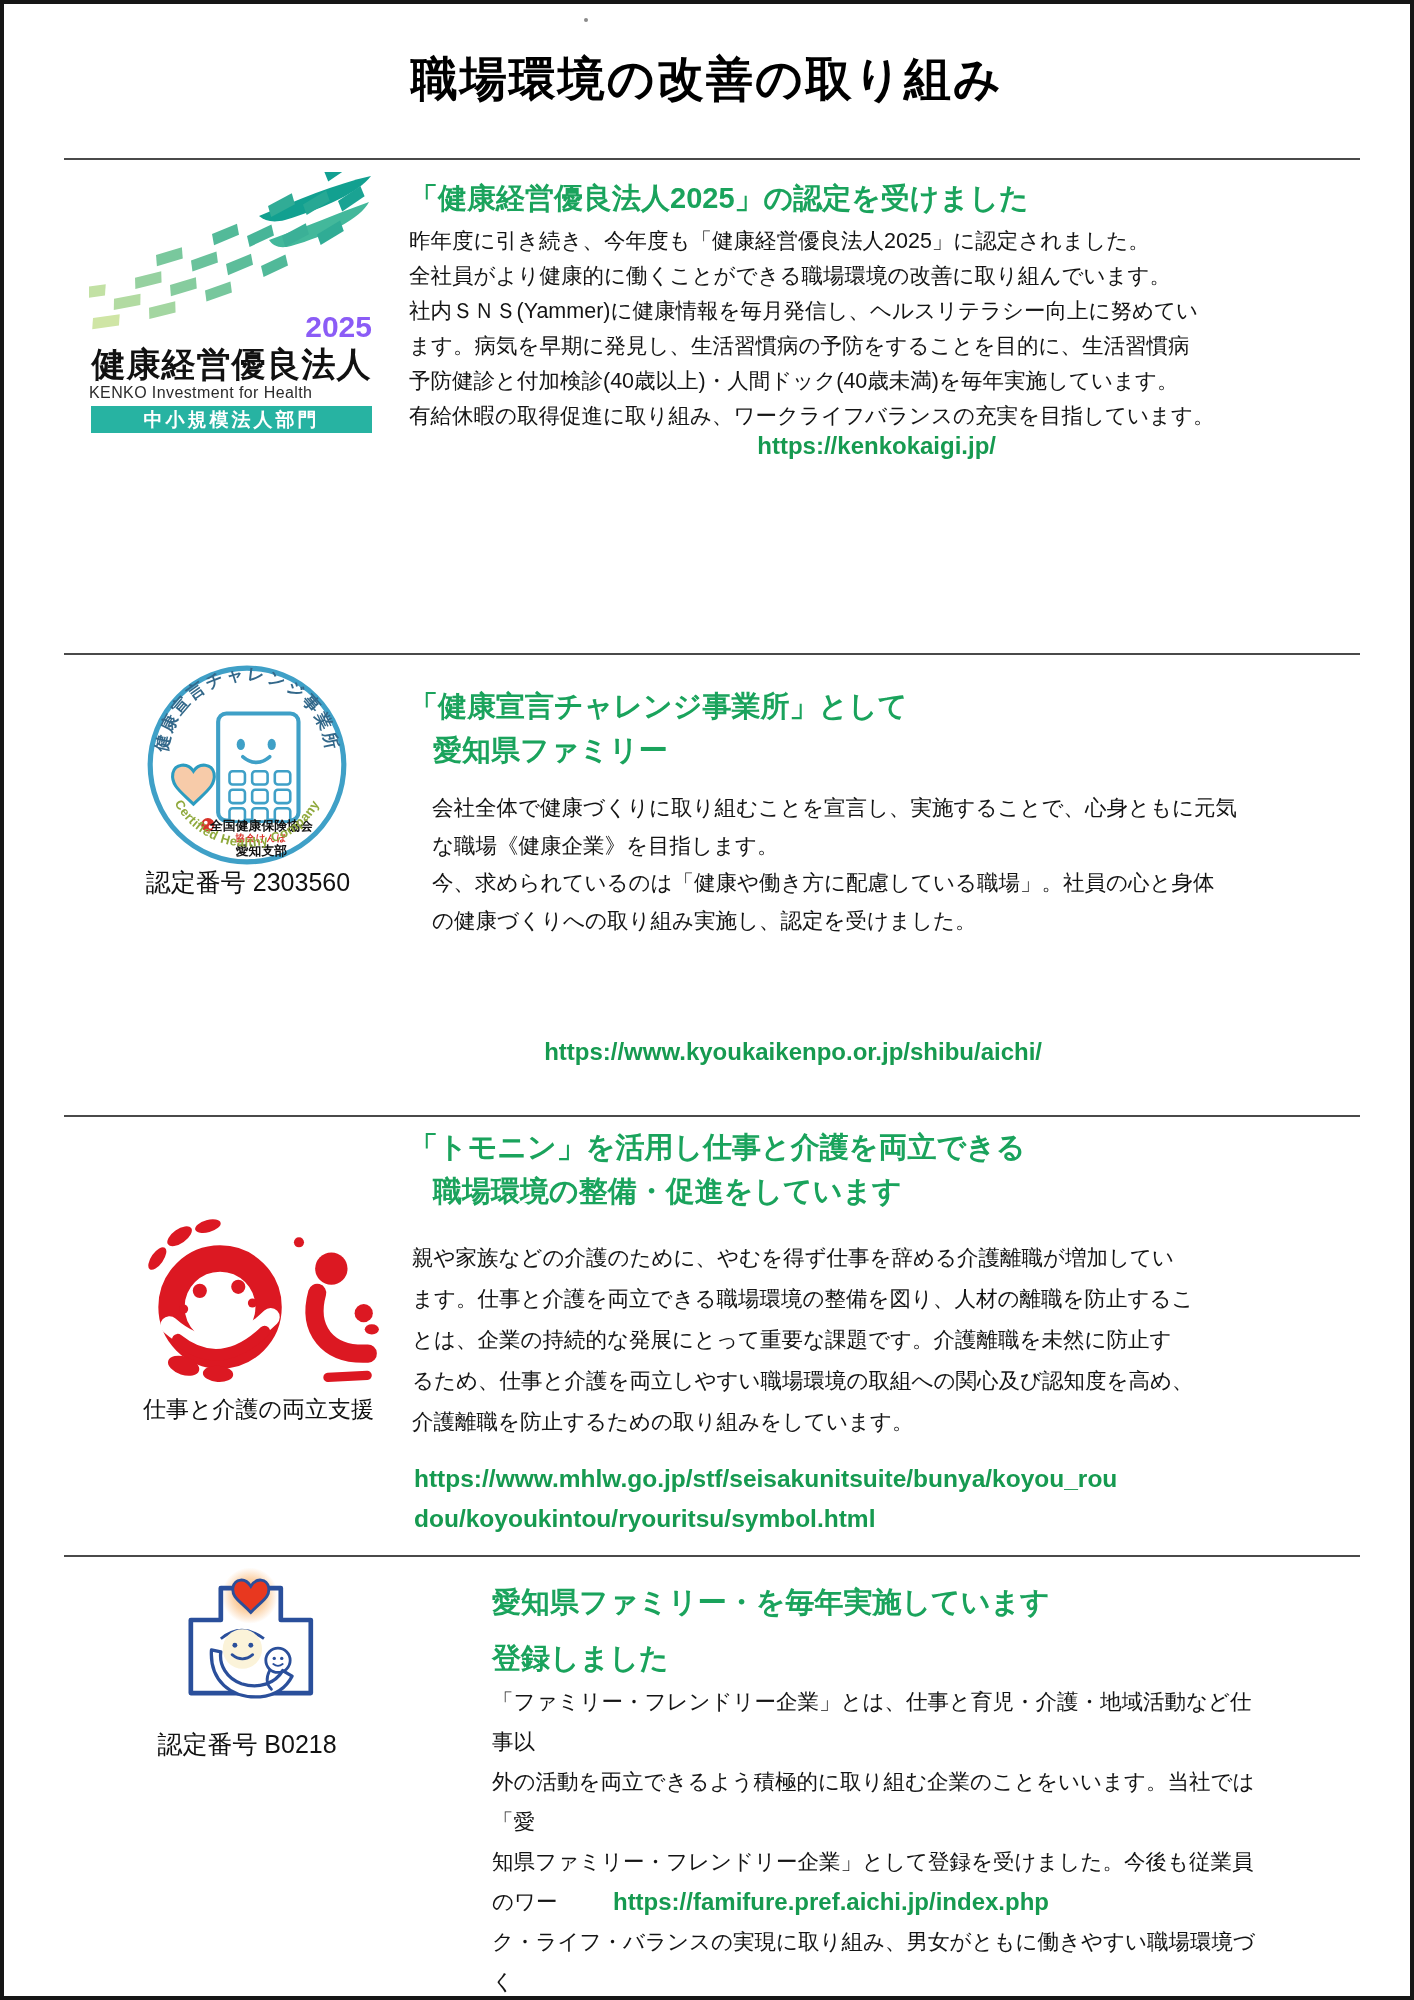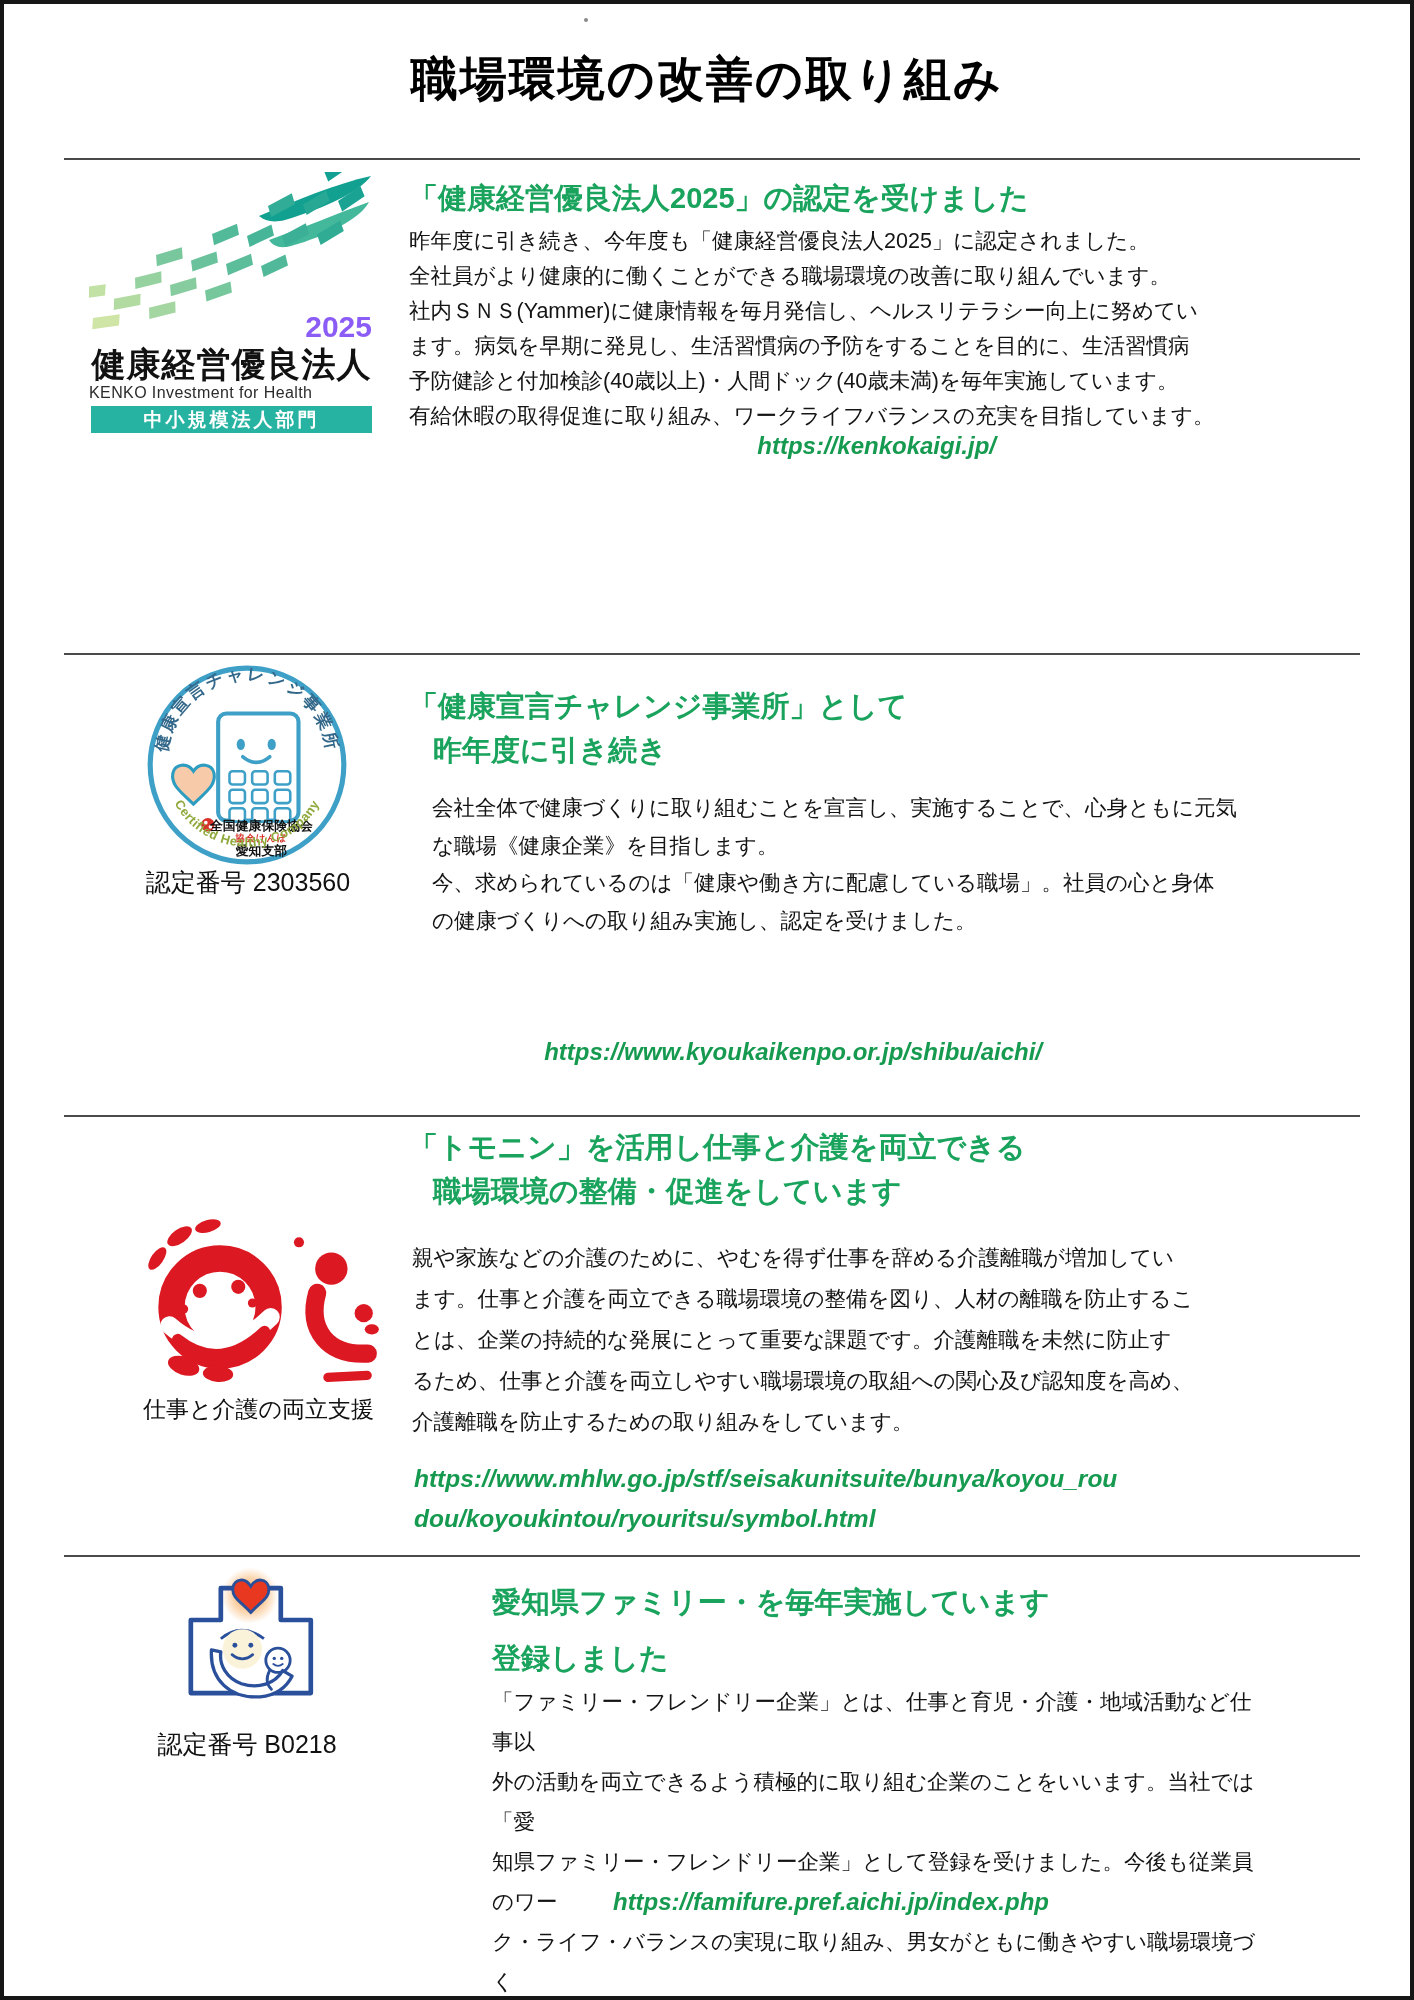--- a/index.html
+++ b/index.html
@@ -36,21 +36,20 @@
   }
   .sec-heading .hline{display:block;}
   .sec-heading .indent{padding-left:24px;}
   .body-text{
     position:absolute;font-size:21.5px;line-height:35px;color:#141414;
     white-space:pre-line;font-weight:500;
   }
   .url{
     position:absolute;font-size:24px;font-weight:600;color:var(--url-green);
     line-height:40px;
-    font-style:italic;
   }
   .cert{
     position:absolute;font-size:25px;color:#111;font-weight:500;text-align:center;
     white-space:nowrap;
   }
   .logo-caption{
     position:absolute;font-size:23px;color:#111;font-weight:500;text-align:center;
   }
 
   
@@ -180,21 +179,21 @@
     <text x="114" y="174" text-anchor="middle" font-size="9" font-weight="700" fill="var(--kenpo-red)" letter-spacing="1">協会けんぽ</text>
     <text x="114" y="187" text-anchor="middle" font-size="12.5" font-weight="700" fill="#111">愛知支部</text>
     <text font-size="12.5" letter-spacing="0.5" fill="var(--kenpo-olive)" font-weight="600">
       <textPath href="#arcBottom" startOffset="50%" text-anchor="middle">Certified Healthy Company</textPath>
     </text>
   </svg>
   <div class="cert s2-cert">認定番号 2303560</div>
 
   <div class="sec-heading s2-head">
     <span class="hline">「健康宣言チャレンジ事業所」として</span>
-    <span class="hline indent">昨年度に引き続き</span>
+    <span class="hline indent">愛知県ファミリー</span>
   </div>
   <div class="body-text s2-body">会社全体で健康づくりに取り組むことを宣言し、実施することで、心身ともに元気
 な職場《健康企業》を目指します。
 今、求められているのは「健康や働き方に配慮している職場」。社員の心と身体
 の健康づくりへの取り組み実施し、認定を受けました。</div>
   <div class="url s2-url">https://www.kyoukaikenpo.or.jp/shibu/aichi/</div>
 
   <svg class="tomonin-logo" viewBox="0 0 280 170">
     <g>
       <ellipse cx="62" cy="20" rx="14" ry="7" class="f-red" transform="rotate(-35 62 20)"></ellipse>

